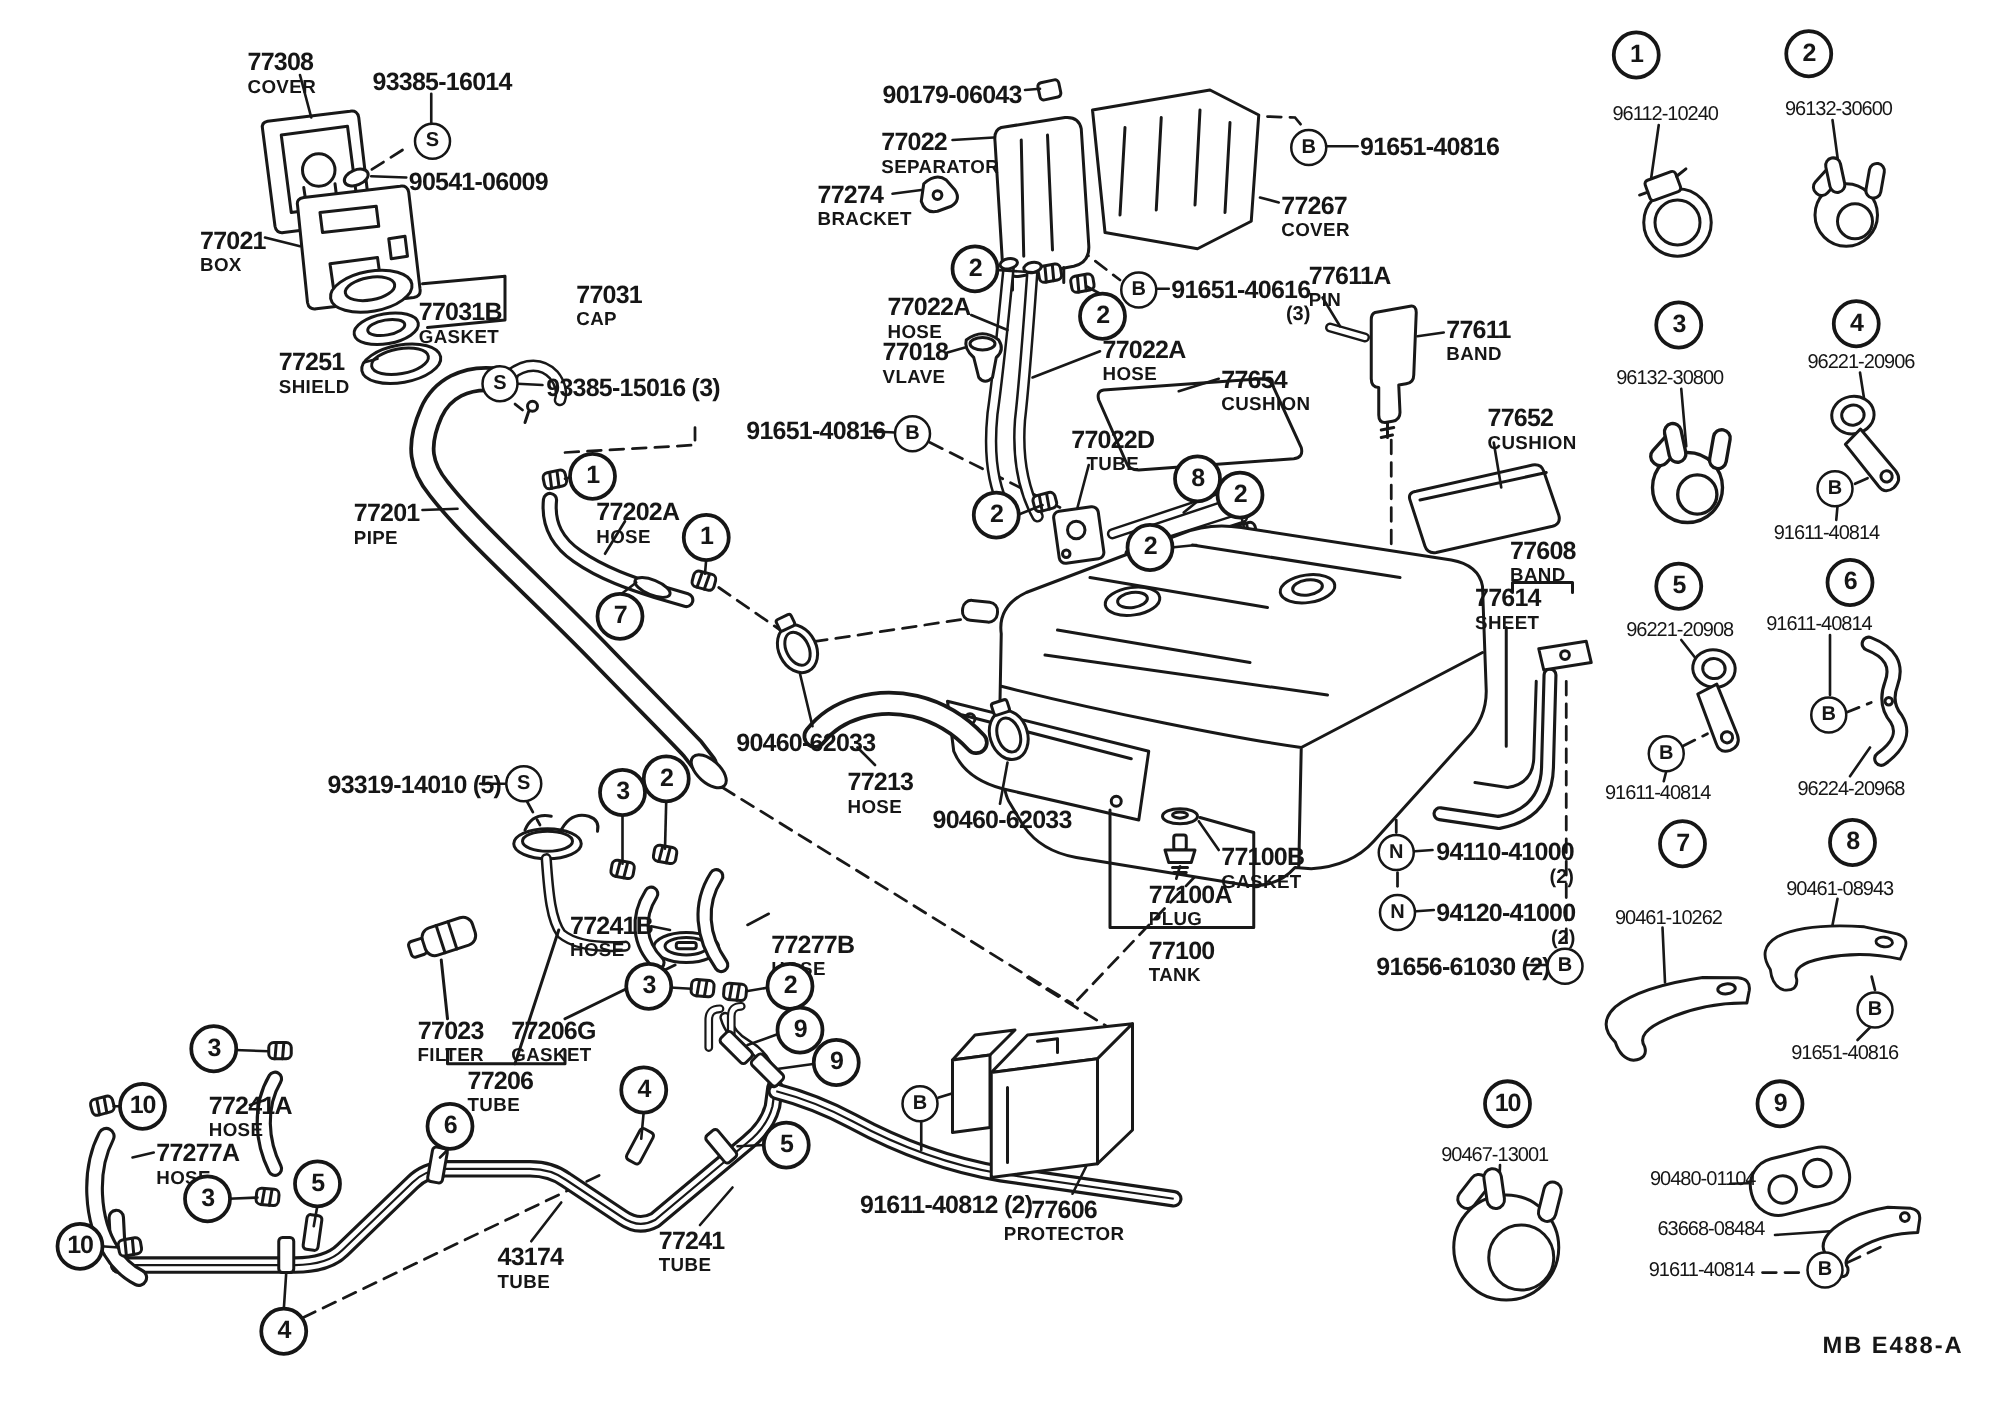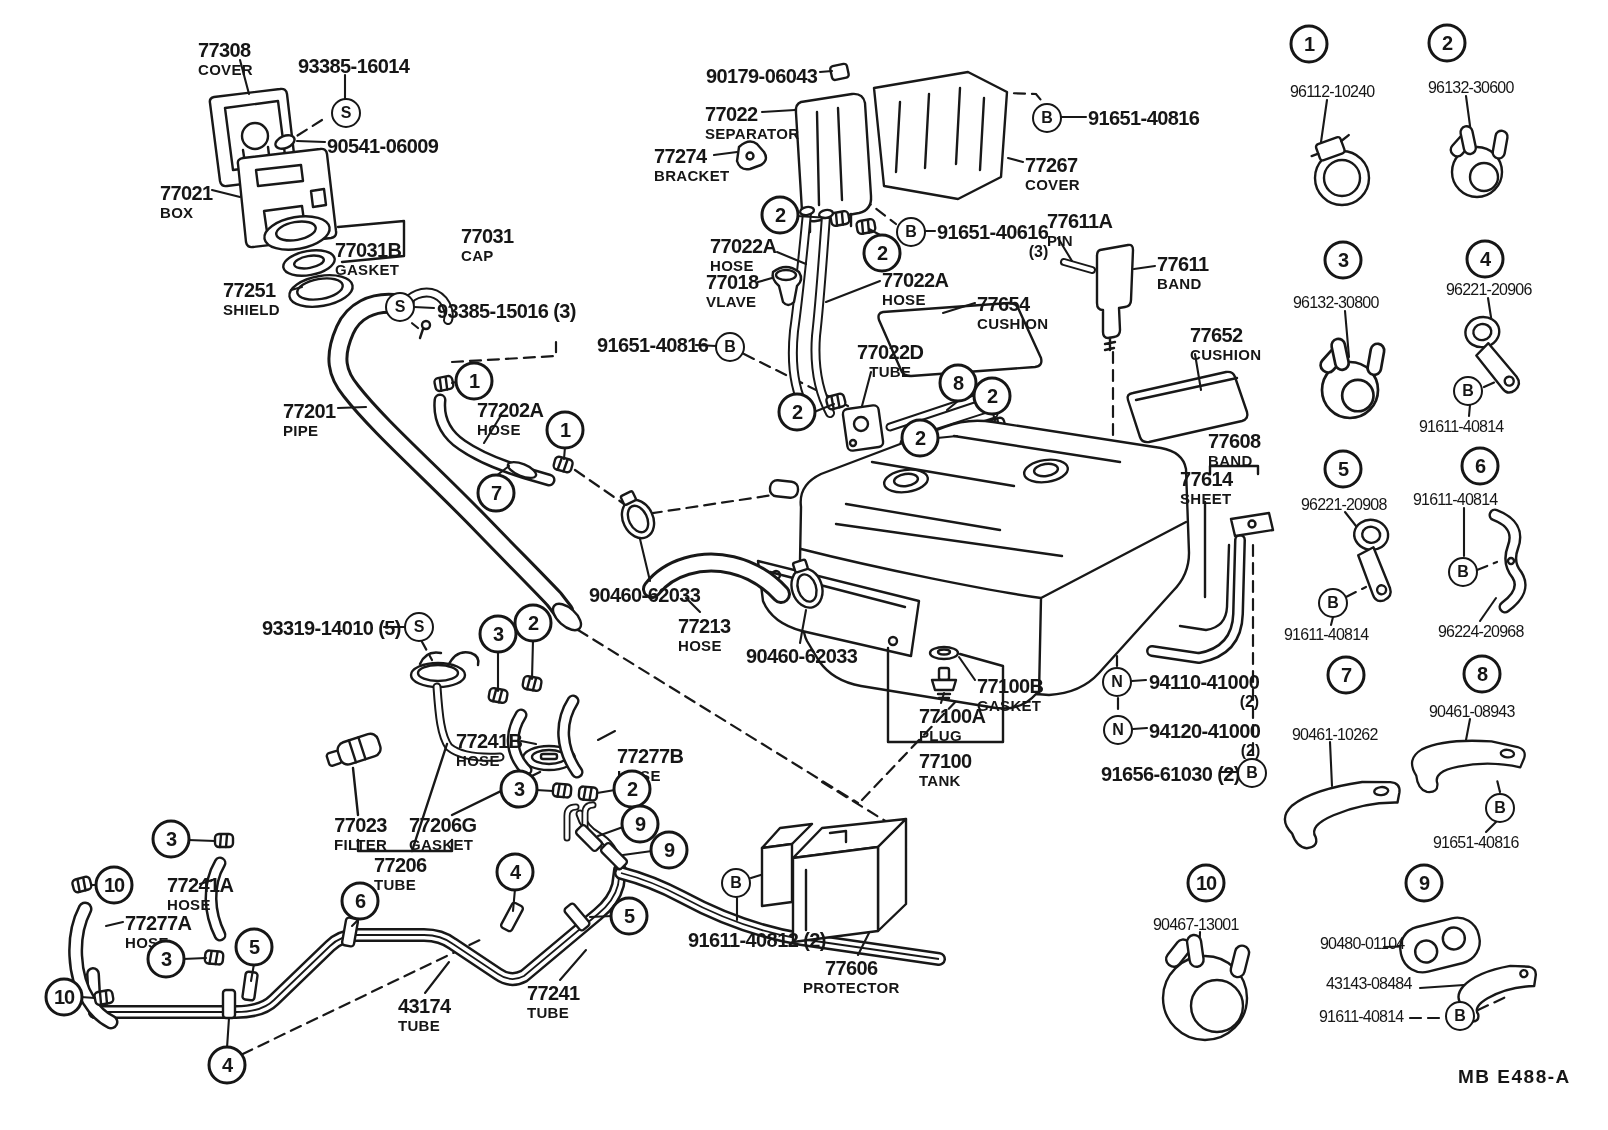--- a/index.html
+++ b/index.html
@@ -577,21 +577,21 @@
         <span class="pdesc">HOSE</span>
       </div>
       <div class="plabel" style="left: 398px; top: 996px;">
         <span class="pnum">43174</span>
         <span class="pdesc">TUBE</span>
       </div>
       <div class="plabel" style="left: 527px; top: 983px;">
         <span class="pnum">77241</span>
         <span class="pdesc">TUBE</span>
       </div>
-      <div class="plabel" style="left: 688px; top: 930px;">
+      <div class="plabel" style="left: 688px; top: 954px;">
         <span class="pnum">91611-40812 (2)</span>
       </div>
       <div class="plabel" style="left: 803px; top: 958px; text-align: center;">
         <span class="pnum">77606</span>
         <span class="pdesc">PROTECTOR</span>
       </div>
     </div>
 <div id="callouts-layer">
       <div class="callout co-alpha" style="left: 346px; top: 113px;">S</div>
       <div class="callout co-alpha" style="left: 400px; top: 307px;">S</div>
@@ -658,18 +658,18 @@
       <div class="panel-box" style="left: 1274px; top: 693px; width: 138px; height: 167px;"></div>
       <div class="callout co-num" style="left: 1346px; top: 675px;">7</div>
       <div class="panel-label" style="left: 1292px; top: 726px;">90461-10262</div>
       <div class="callout co-num" style="left: 1482px; top: 674px;">8</div>
       <div class="panel-label" style="left: 1429px; top: 703px;">90461-08943</div>
       <div class="panel-label" style="left: 1433px; top: 834px;">91651-40816</div>
       <div class="callout co-num" style="left: 1206px; top: 883px;">10</div>
       <div class="panel-label" style="left: 1153px; top: 916px;">90467-13001</div>
       <div class="callout co-num" style="left: 1424px; top: 883px;">9</div>
       <div class="panel-label" style="left: 1320px; top: 935px;">90480-01104</div>
-      <div class="panel-label" style="left: 1326px; top: 975px;">43143-08484</div>
+      <div class="panel-label" style="left: 1326px; top: 975px;">63668-08484</div>
       <div class="panel-label" style="left: 1319px; top: 1008px;">91611-40814</div>
     </div>
 <div class="figcode">MB  E488-A</div>
 
 </div>
 
 </body></html>

